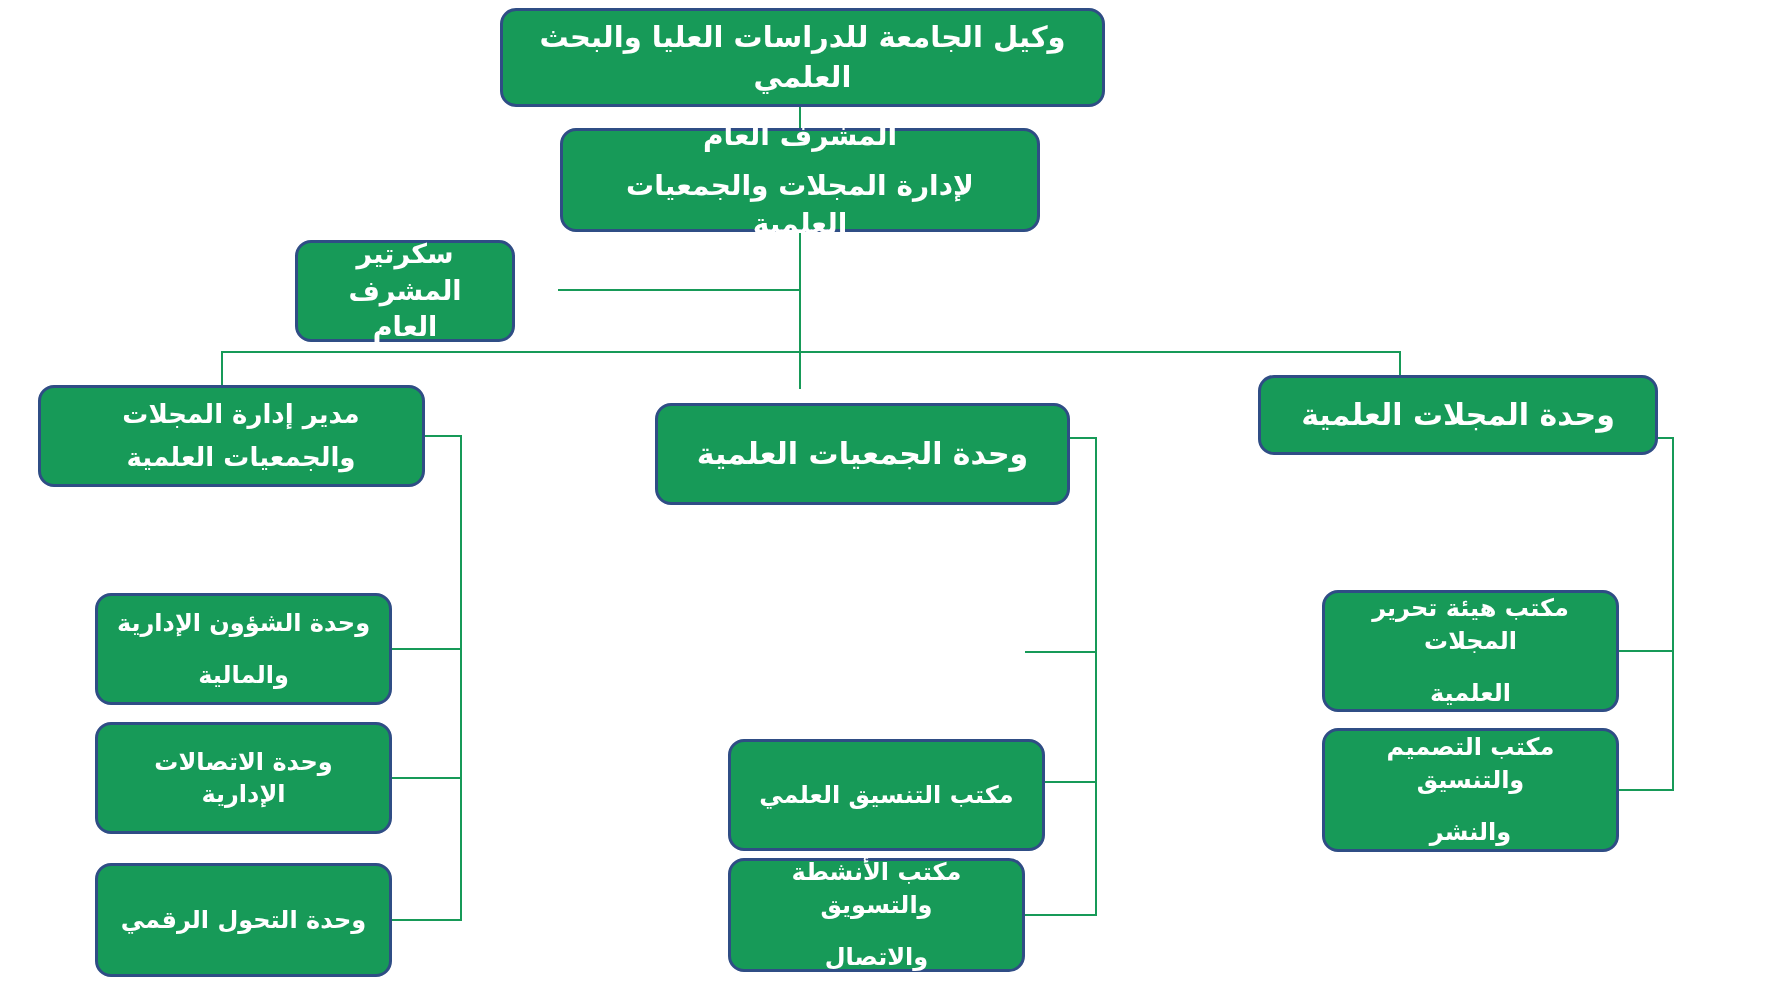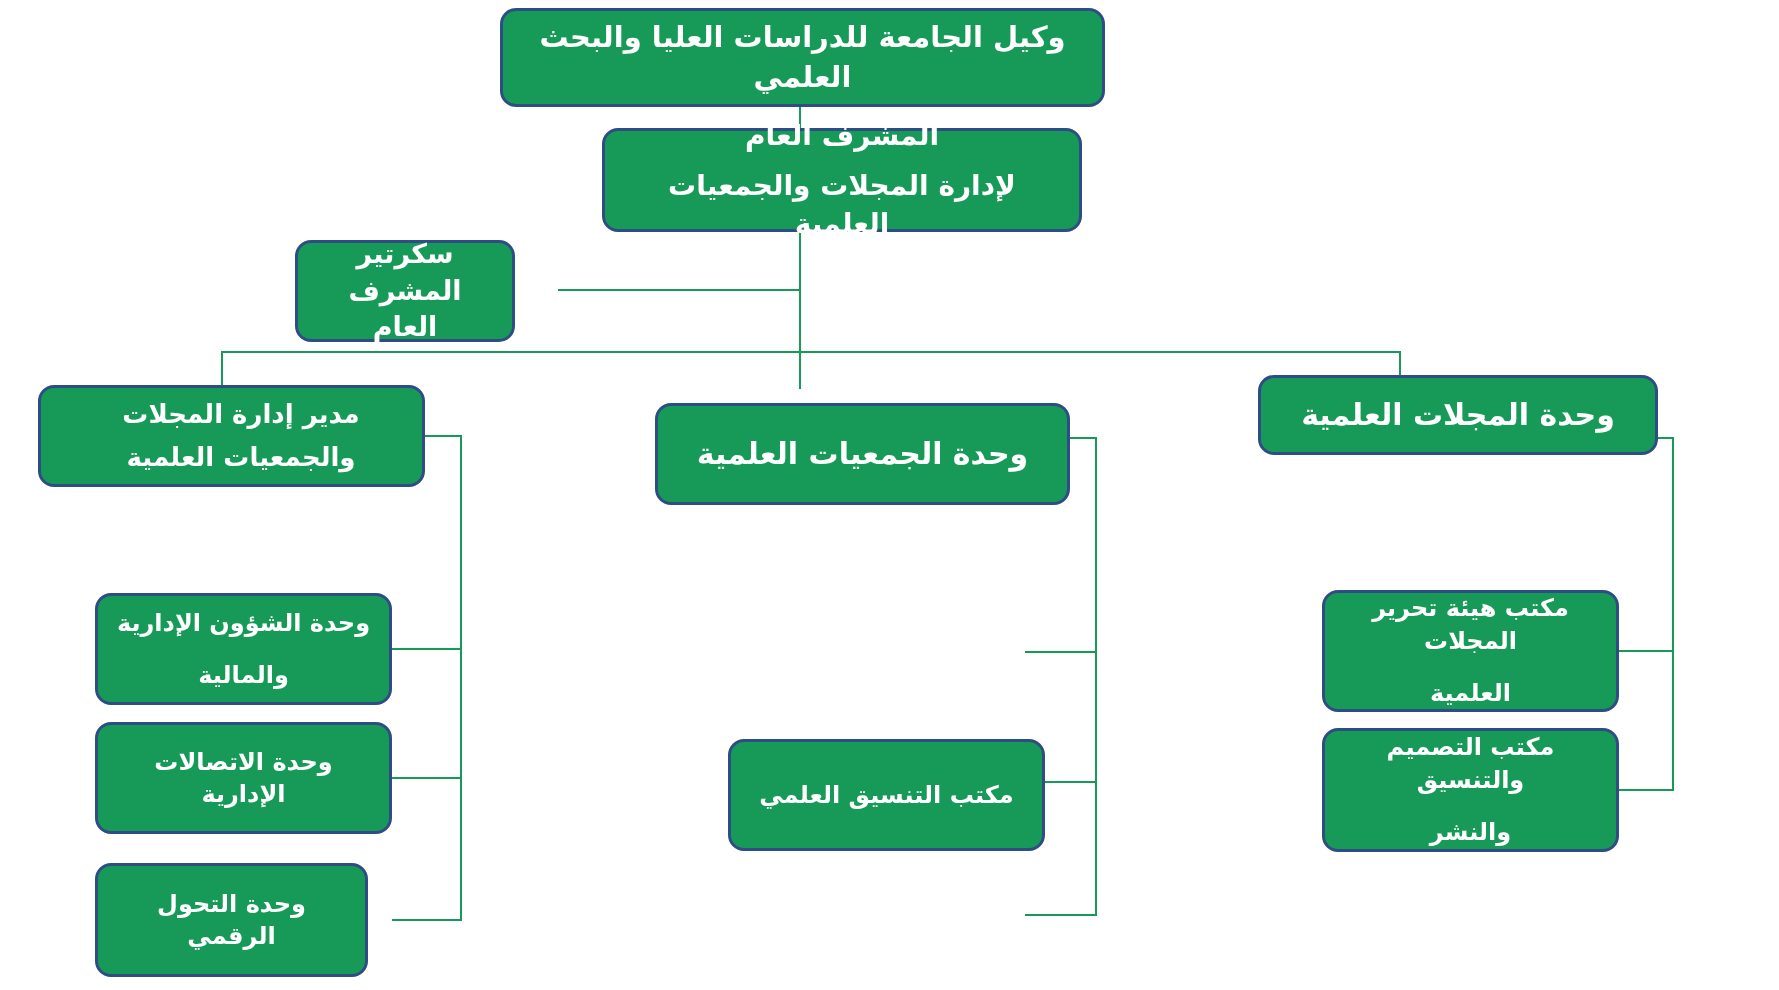--- a/index.html
+++ b/index.html
@@ -47,21 +47,21 @@
 
   <div class="cline" style="left:1658px;top:437px;width:16px;height:2px;"></div>
   <div class="cline" style="left:1672px;top:437px;width:2px;height:354px;"></div>
   <div class="cline" style="left:1619px;top:650px;width:55px;height:2px;"></div>
   <div class="cline" style="left:1619px;top:789px;width:55px;height:2px;"></div>
 
   <div class="node fs29" style="left:500px;top:8px;width:605px;height:99px;">
     <span class="nl">وكيل الجامعة للدراسات العليا والبحث العلمي</span>
   </div>
 
-  <div class="node fs28 gap12" style="left:560px;top:128px;width:480px;height:104px;margin-left:42px;">
+  <div class="node fs28 gap12" style="left:560px;top:128px;width:480px;height:104px;">
     <span class="nl">المشرف العام</span>
     <span class="nl">لإدارة المجلات والجمعيات العلمية</span>
   </div>
 
   <div class="node fs27" style="left:295px;top:240px;width:220px;height:102px;">
     <span class="nl">سكرتير المشرف العام</span>
   </div>
 
   <div class="node fs26 gap8" style="left:38px;top:385px;width:387px;height:102px;">
     <span class="nl">مدير إدارة المجلات</span>
@@ -76,26 +76,30 @@
     <span class="nl">وحدة المجلات العلمية</span>
   </div>
 
   <div class="node fs24 gap20" style="left:95px;top:593px;width:297px;height:112px;text-align:right;">
     <span class="nl">وحدة الشؤون الإدارية</span>
     <span class="nl">والمالية</span>
   </div>
   <div class="node fs24" style="left:95px;top:722px;width:297px;height:112px;">
     <span class="nl">وحدة الاتصالات الإدارية</span>
   </div>
-  <div class="node fs24" style="left:95px;top:863px;width:273px;height:114px;">
+  <div class="node fs24" style="left:95px;top:863px;width:297px;height:114px;">
     <span class="nl">وحدة التحول الرقمي</span>
   </div>
 
   <div class="node fs24" style="left:728px;top:726px;width:317px;height:112px;margin-top:13px;">
     <span class="nl">مكتب التنسيق العلمي</span>
+  </div>
+  <div class="node fs24 gap20" style="left:728px;top:858px;width:297px;height:114px;">
+    <span class="nl">مكتب الأنشطة والتسويق</span>
+    <span class="nl">والاتصال</span>
   </div>
 
   <div class="node fs24 gap20" style="left:1322px;top:590px;width:297px;height:122px;">
     <span class="nl">مكتب هيئة تحرير المجلات</span>
     <span class="nl">العلمية</span>
   </div>
   <div class="node fs24 gap20" style="left:1322px;top:728px;width:297px;height:124px;">
     <span class="nl">مكتب التصميم والتنسيق</span>
     <span class="nl">والنشر</span>
   </div>

